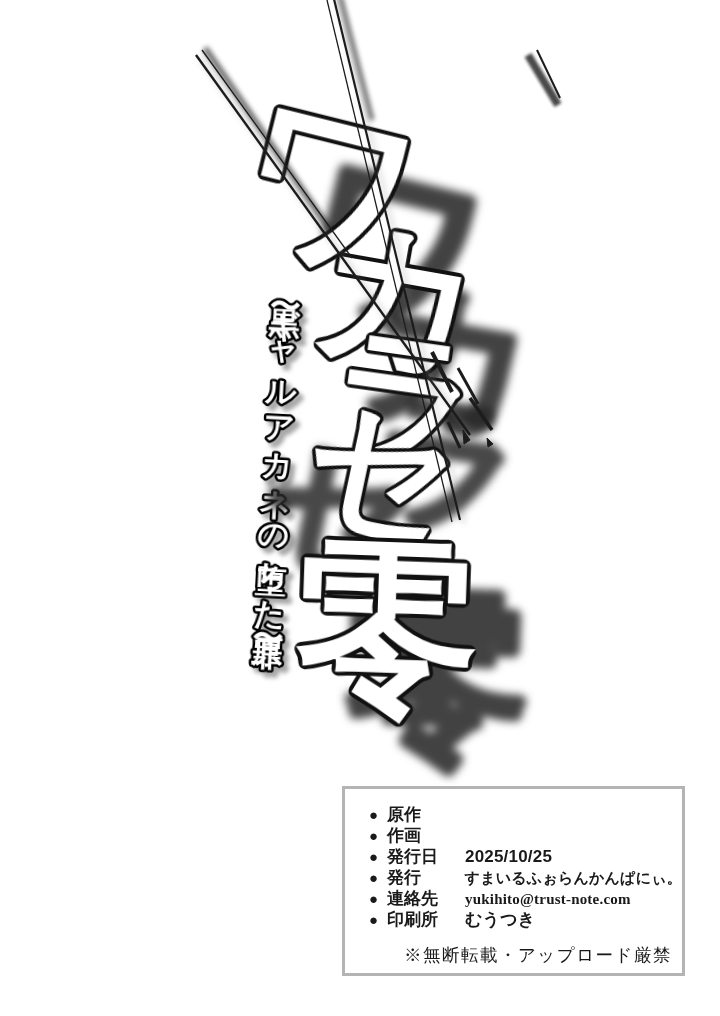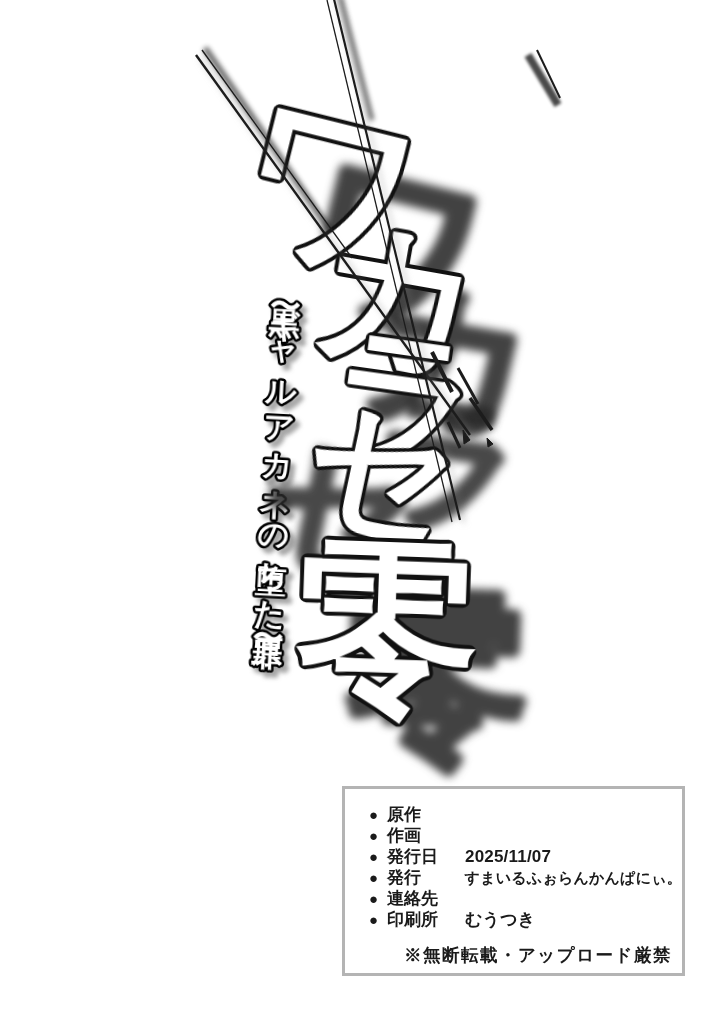--- a/index.html
+++ b/index.html
@@ -87,21 +87,21 @@
   .serif-value {
     font-family: "Liberation Serif", serif;
     font-weight: 600;
     font-size: 15px;
   }
   #copyright-notice {
     position: absolute;
     right: 10px;
     bottom: 6px;
     font-family: "Liberation Serif", serif;
-    font-weight: bold;
+    font-weight: normal;
     font-size: 17.5px;
     letter-spacing: 1.5px;
     color: #1a1a1a;
     white-space: nowrap;
   }
 </style>
 </head>
 <body>
 
 <div id="page">
@@ -152,32 +152,33 @@
       </div>
 
       <div class="credit-row">
         <span class="credit-bullet">●</span>
         <span class="credit-label">作画</span>
       </div>
 
       <div class="credit-row">
         <span class="credit-bullet">●</span>
         <span class="credit-label">発行日</span>
-        <span class="credit-value">2025/11/07</span>
+        <span class="credit-value">2025/10/25</span>
       </div>
 
       <div class="credit-row">
         <span class="credit-bullet">●</span>
         <span class="credit-label">発行</span>
         <span class="credit-value serif-value">すまいるふぉらんかんぱにぃ。</span>
       </div>
 
       <div class="credit-row">
         <span class="credit-bullet">●</span>
         <span class="credit-label">連絡先</span>
+        <span class="credit-value serif-value">yukihito@trust-note.com</span>
       </div>
 
       <div class="credit-row">
         <span class="credit-bullet">●</span>
         <span class="credit-label">印刷所</span>
         <span class="credit-value">むうつき</span>
       </div>
 
     </div>
 

